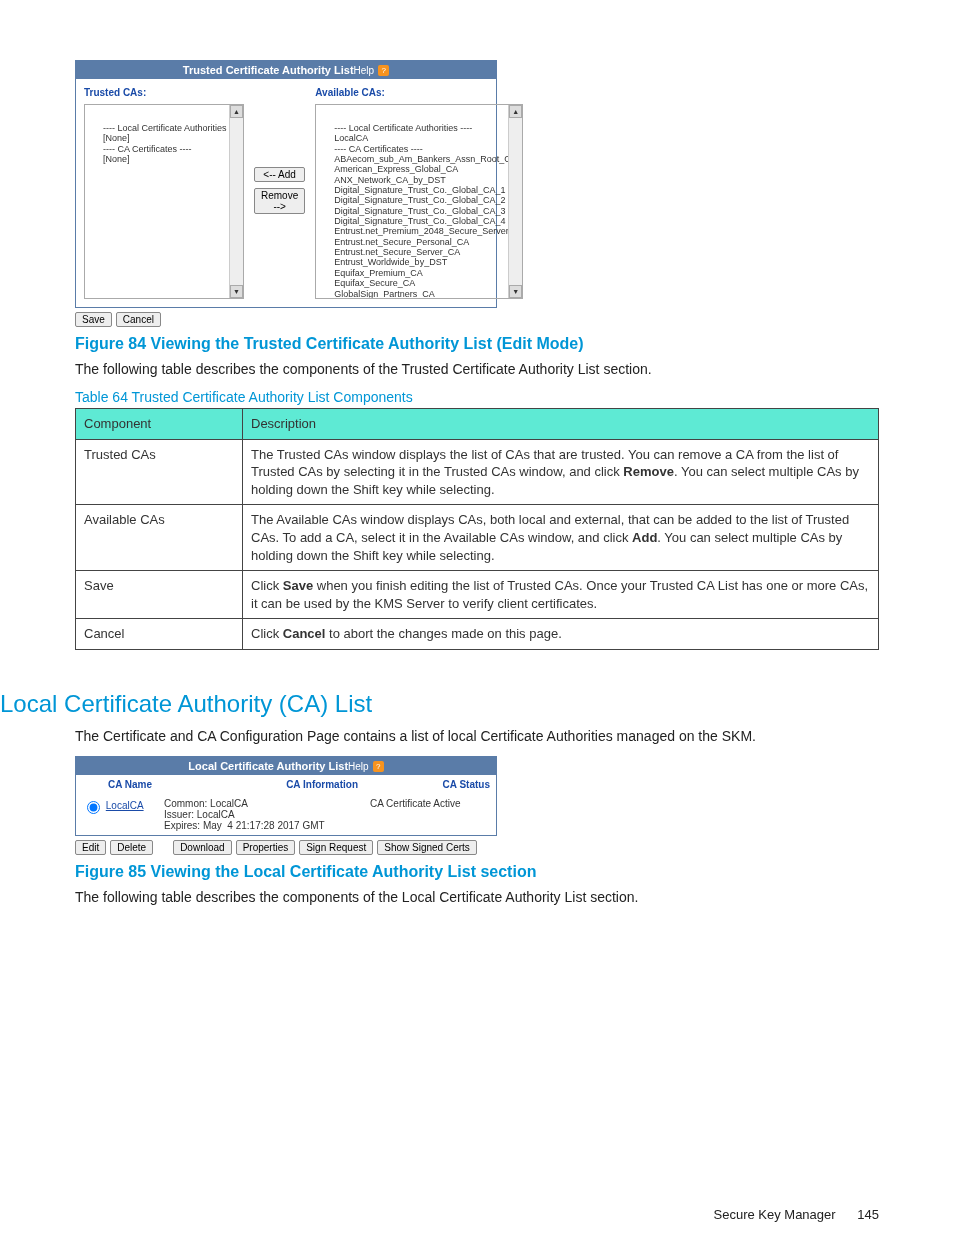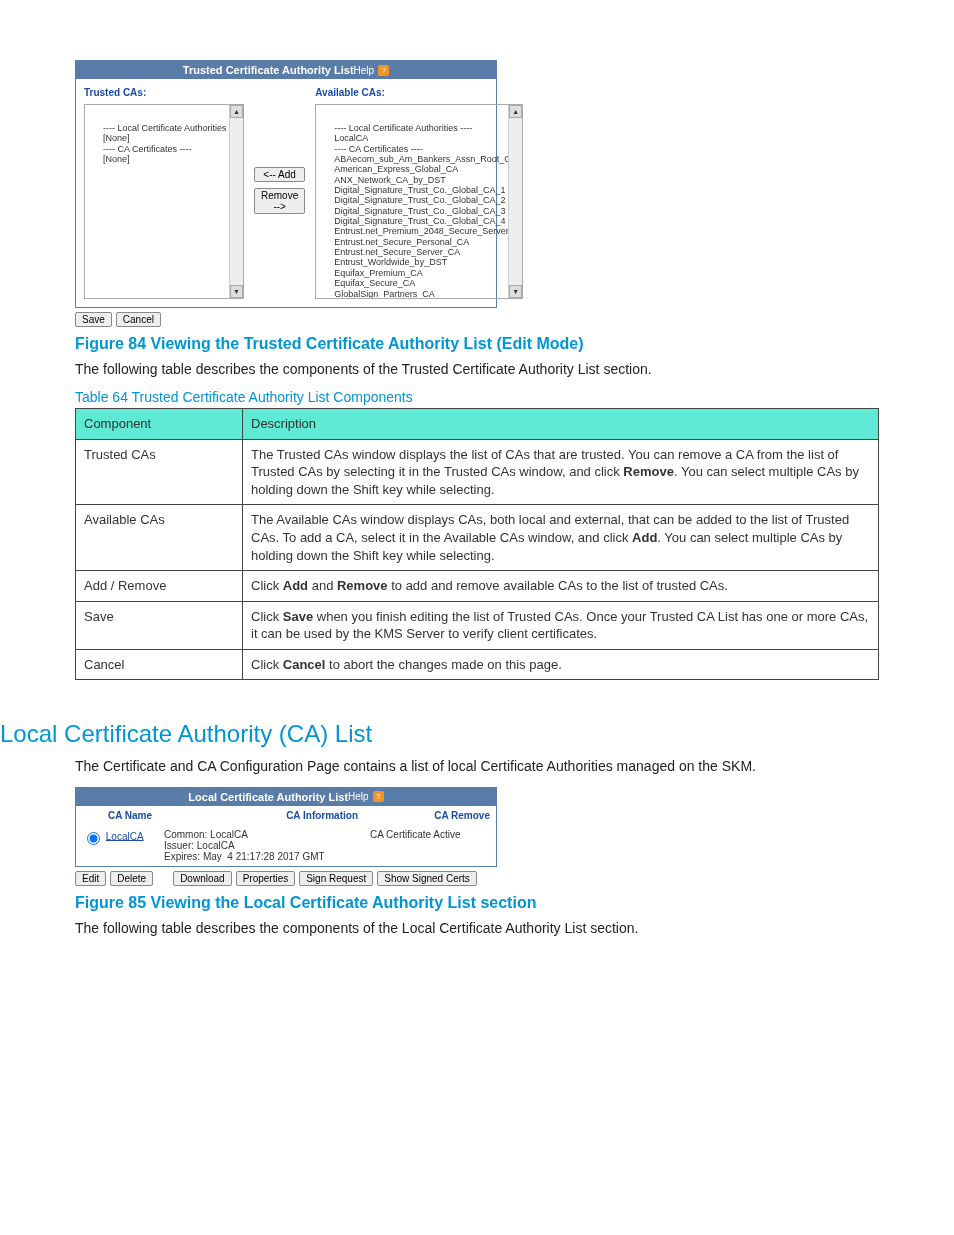--- a/index.html
+++ b/index.html
@@ -160,24 +160,20 @@
     <tbody id="t64body">
       <tr>
         <td>Trusted CAs</td>
         <td>The Trusted CAs window displays the list of CAs that are trusted. You can remove a CA from the list of Trusted CAs by selecting it in the Trusted CAs window, and click <b>Remove</b>. You can select multiple CAs by holding down the Shift key while selecting.</td>
       </tr>
       <tr>
         <td>Available CAs</td>
         <td>The Available CAs window displays CAs, both local and external, that can be added to the list of Trusted CAs. To add a CA, select it in the Available CAs window, and click <b>Add</b>. You can select multiple CAs by holding down the Shift key while selecting.</td>
       </tr>
       <tr>
-        <td>Add / Remove</td>
-        <td>Click <b>Add</b> and <b>Remove</b> to add and remove available CAs to the list of trusted CAs.</td>
-      </tr>
-      <tr>
         <td>Save</td>
         <td>Click <b>Save</b> when you finish editing the list of Trusted CAs. Once your Trusted CA List has one or more CAs, it can be used by the KMS Server to verify client certificates.</td>
       </tr>
       <tr>
         <td>Cancel</td>
         <td>Click <b>Cancel</b> to abort the changes made on this page.</td>
       </tr>
     </tbody>
 </table>
 
@@ -191,21 +187,21 @@
       <span>Help</span>
       <span class="help-icon">?</span>
     </span>
   </div>
   <div class="panel-body" style="padding:0;">
     <table class="local-ca-table">
       <tbody>
           <tr>
         <th style="width:70px;">CA Name</th>
         <th>CA Information</th>
-        <th style="width:120px;">CA Remove</th>
+        <th style="width:120px;">CA Status</th>
       </tr>
       <tr>
         <td>
           <input type="radio" checked="" style="vertical-align: middle;">
           <span class="local-ca-link">LocalCA</span>
         </td>
         <td style="white-space:pre;">Common: LocalCA
 Issuer: LocalCA
 Expires: May  4 21:17:28 2017 GMT</td>
         <td>CA Certificate Active</td>

